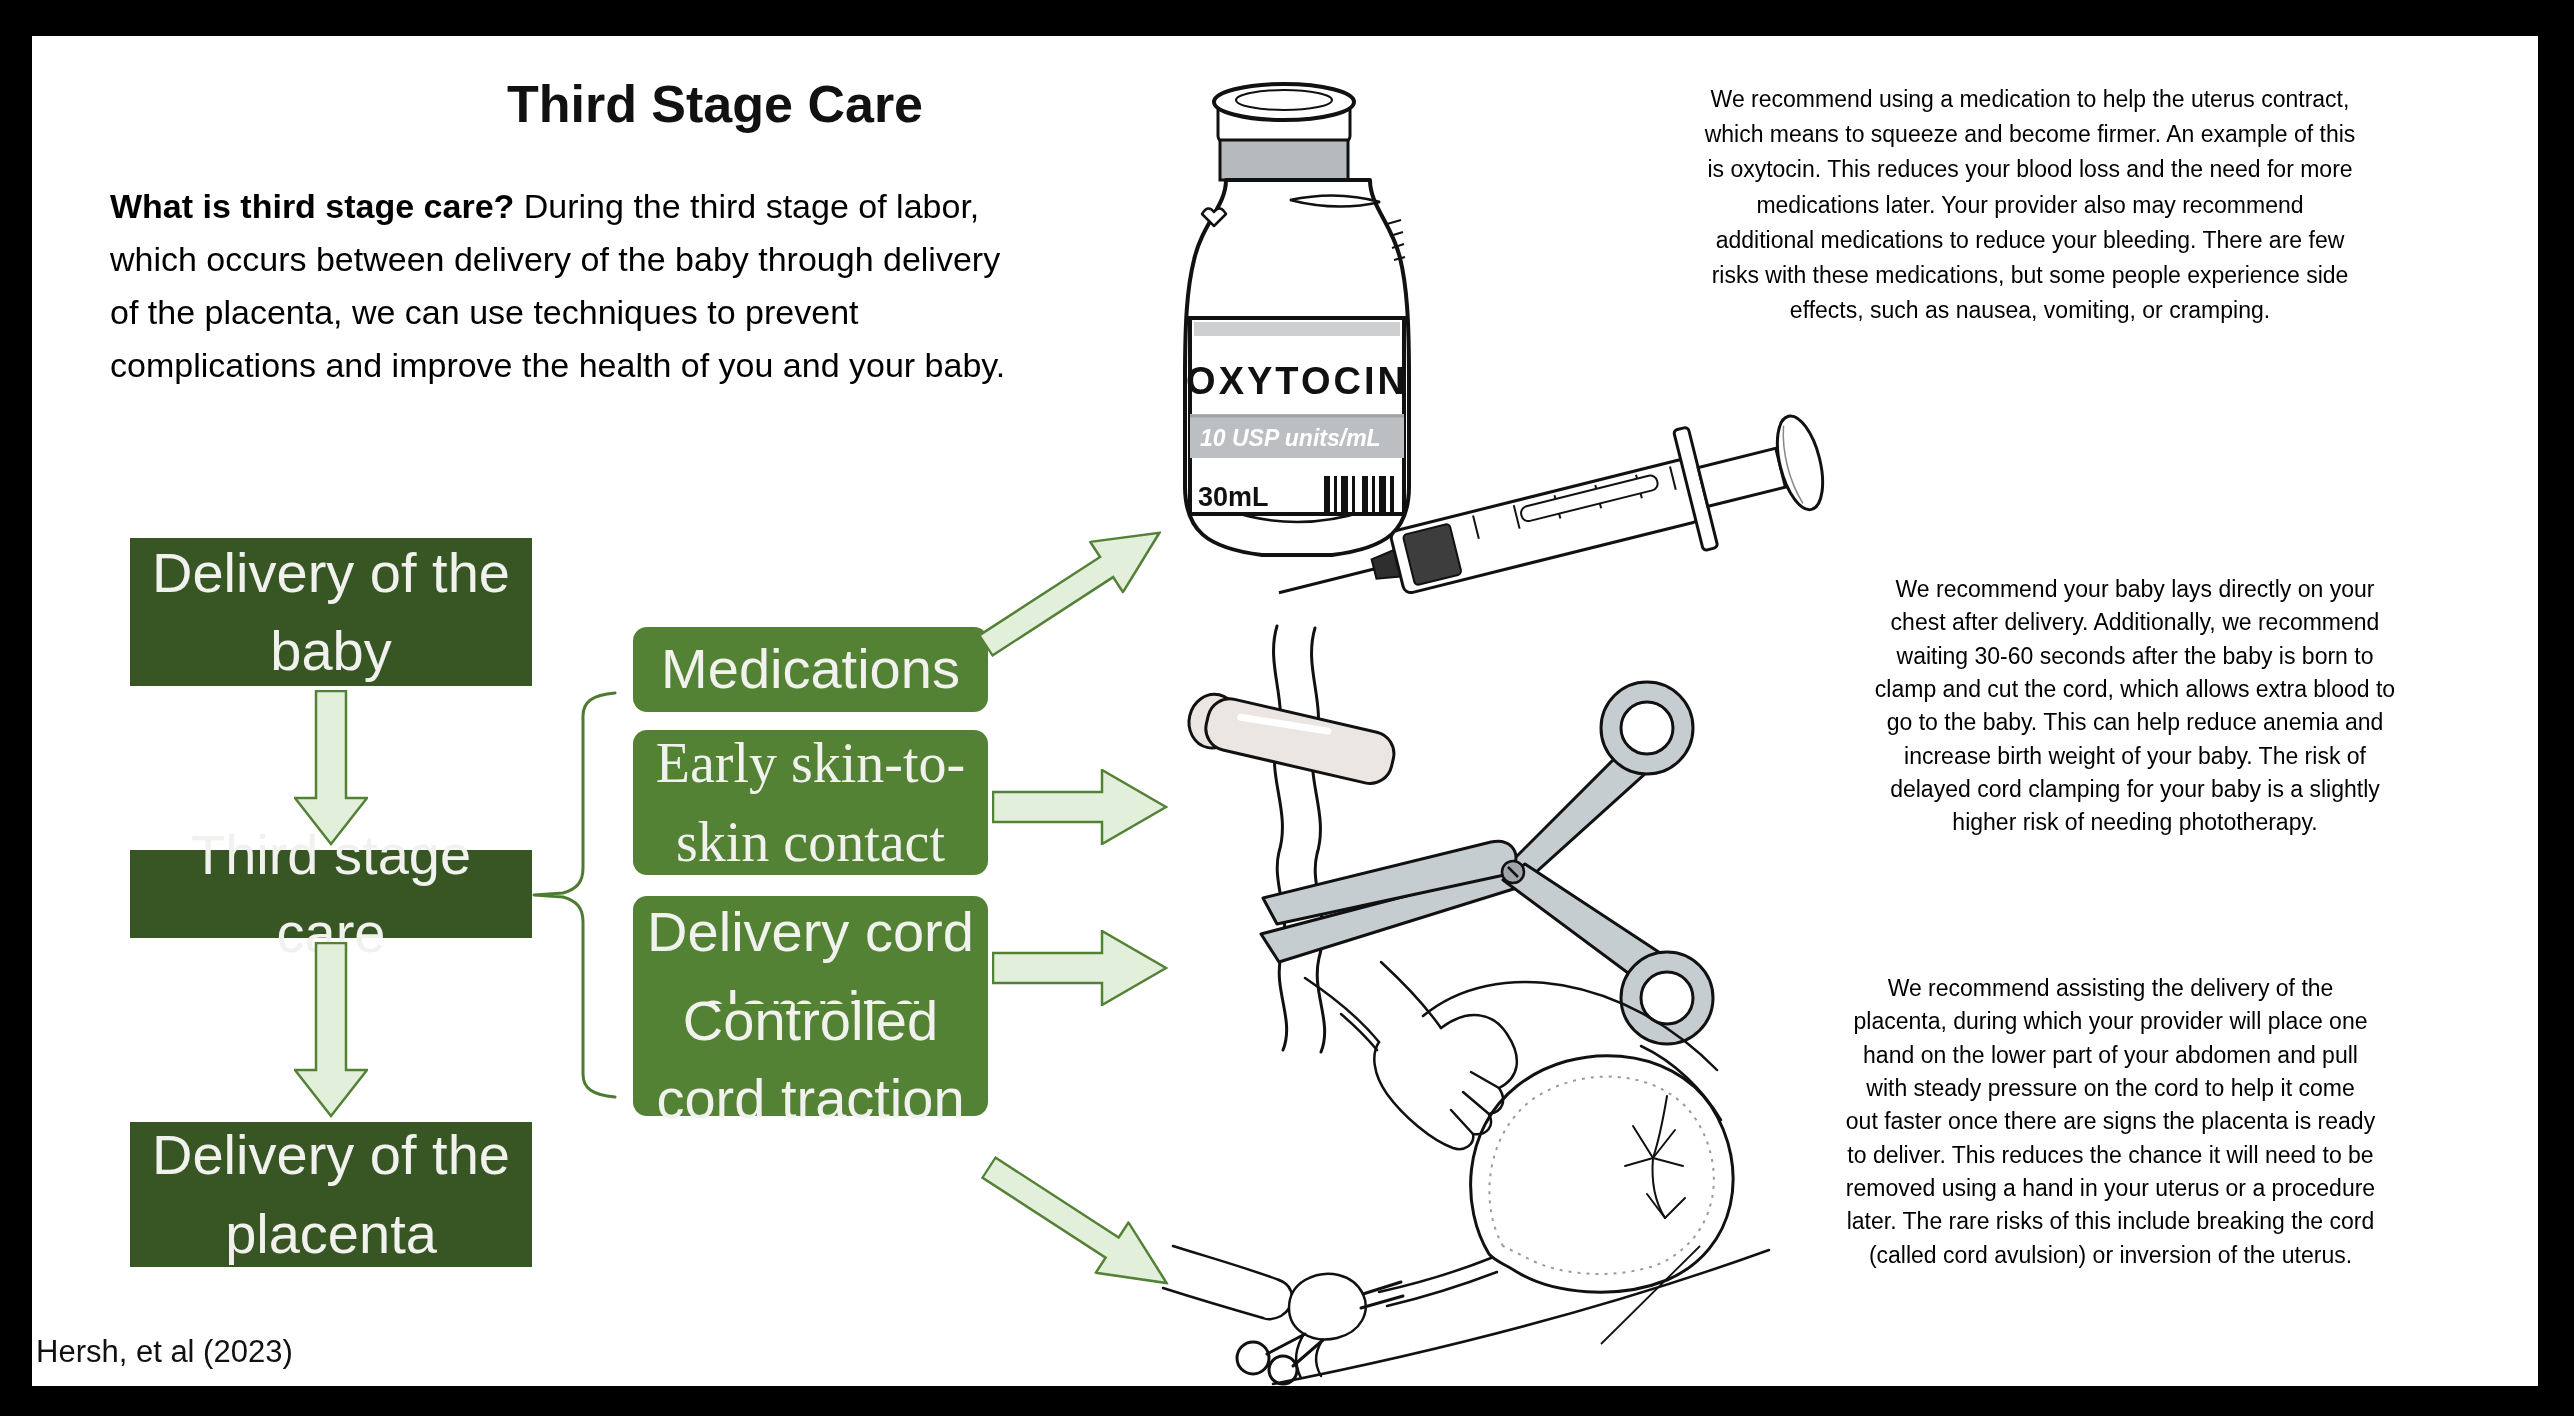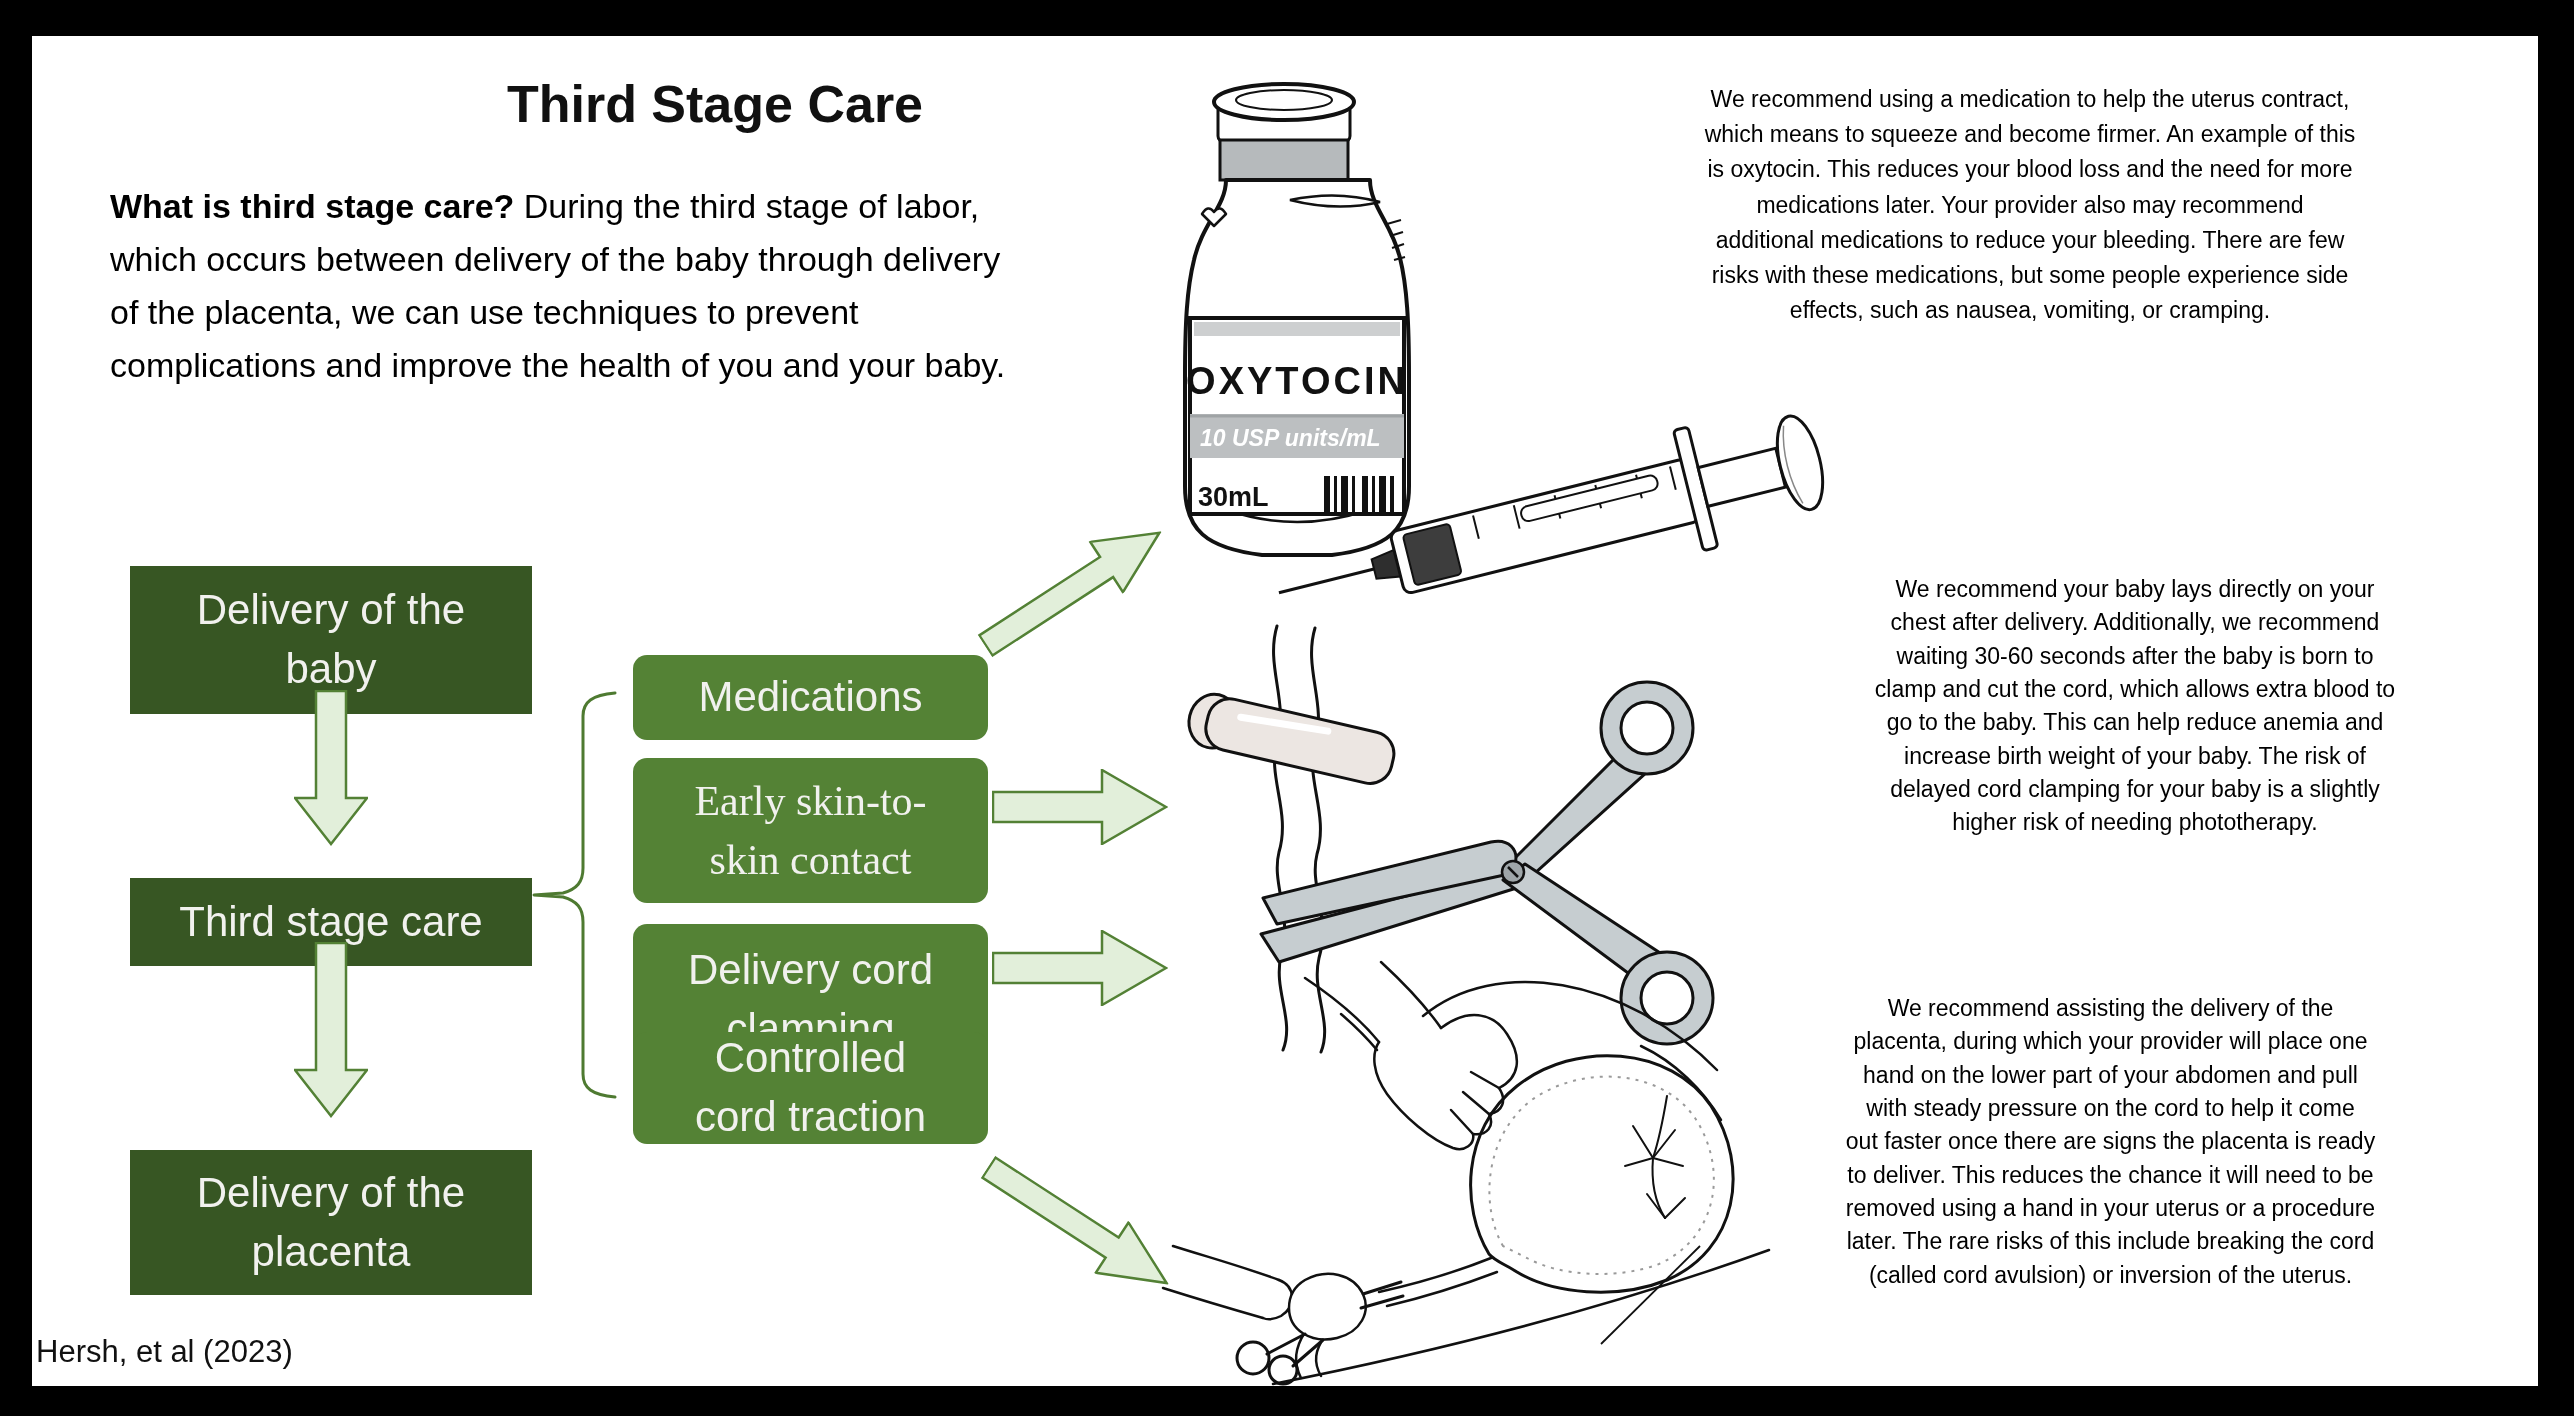--- a/index.html
+++ b/index.html
@@ -16,24 +16,24 @@
   .intro{
     left:110px;top:180px;width:1080px;font-size:34px;line-height:1.56;
     white-space:pre-line;color:#000;
   }
   .intro b{font-weight:700;}
   .para{
     white-space:pre-line;text-align:center;color:#000;font-size:23px;
   }
   .para.p1{left:1530px;top:82px;width:1000px;line-height:1.53;}
   .para.p2{left:1730px;top:573px;width:810px;line-height:1.45;}
-  .para.p3{left:1688px;top:972px;width:845px;line-height:1.45;margin-top:20px;}
+  .para.p3{left:1688px;top:972px;width:845px;line-height:1.45;}
   .stagebox,.intbox{
     display:flex;align-items:center;justify-content:center;text-align:center;
-    white-space:pre-line;color:#f1f1ee;font-size:42px;line-height:1.4;margin-top:28px;
+    white-space:pre-line;color:#f1f1ee;font-size:56px;line-height:1.4;
   }
   .stagebox{left:130px;width:402px;background:#375623;}
   .intbox{left:633px;width:355px;background:#548235;border-radius:14px;}
   .citation{left:36px;top:1334px;font-size:31px;color:#111;}
   svg{display:block;}
   .rot-neg33{transform:rotate(-33deg);transform-origin:left center;}
   .rot-pos33{transform:rotate(33deg);transform-origin:left center;}
 </style>
 </head>
 <body>

